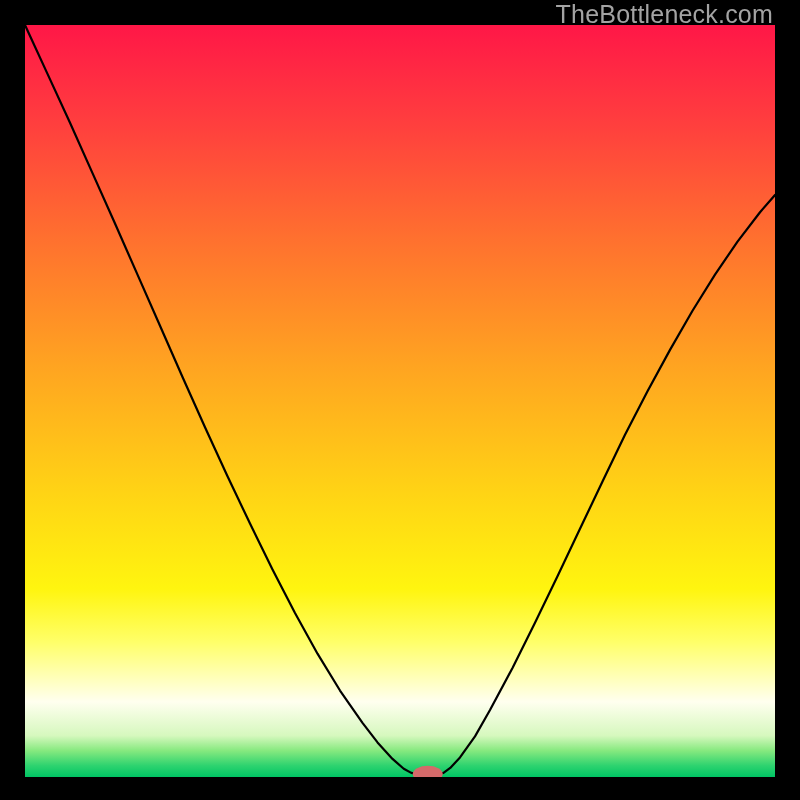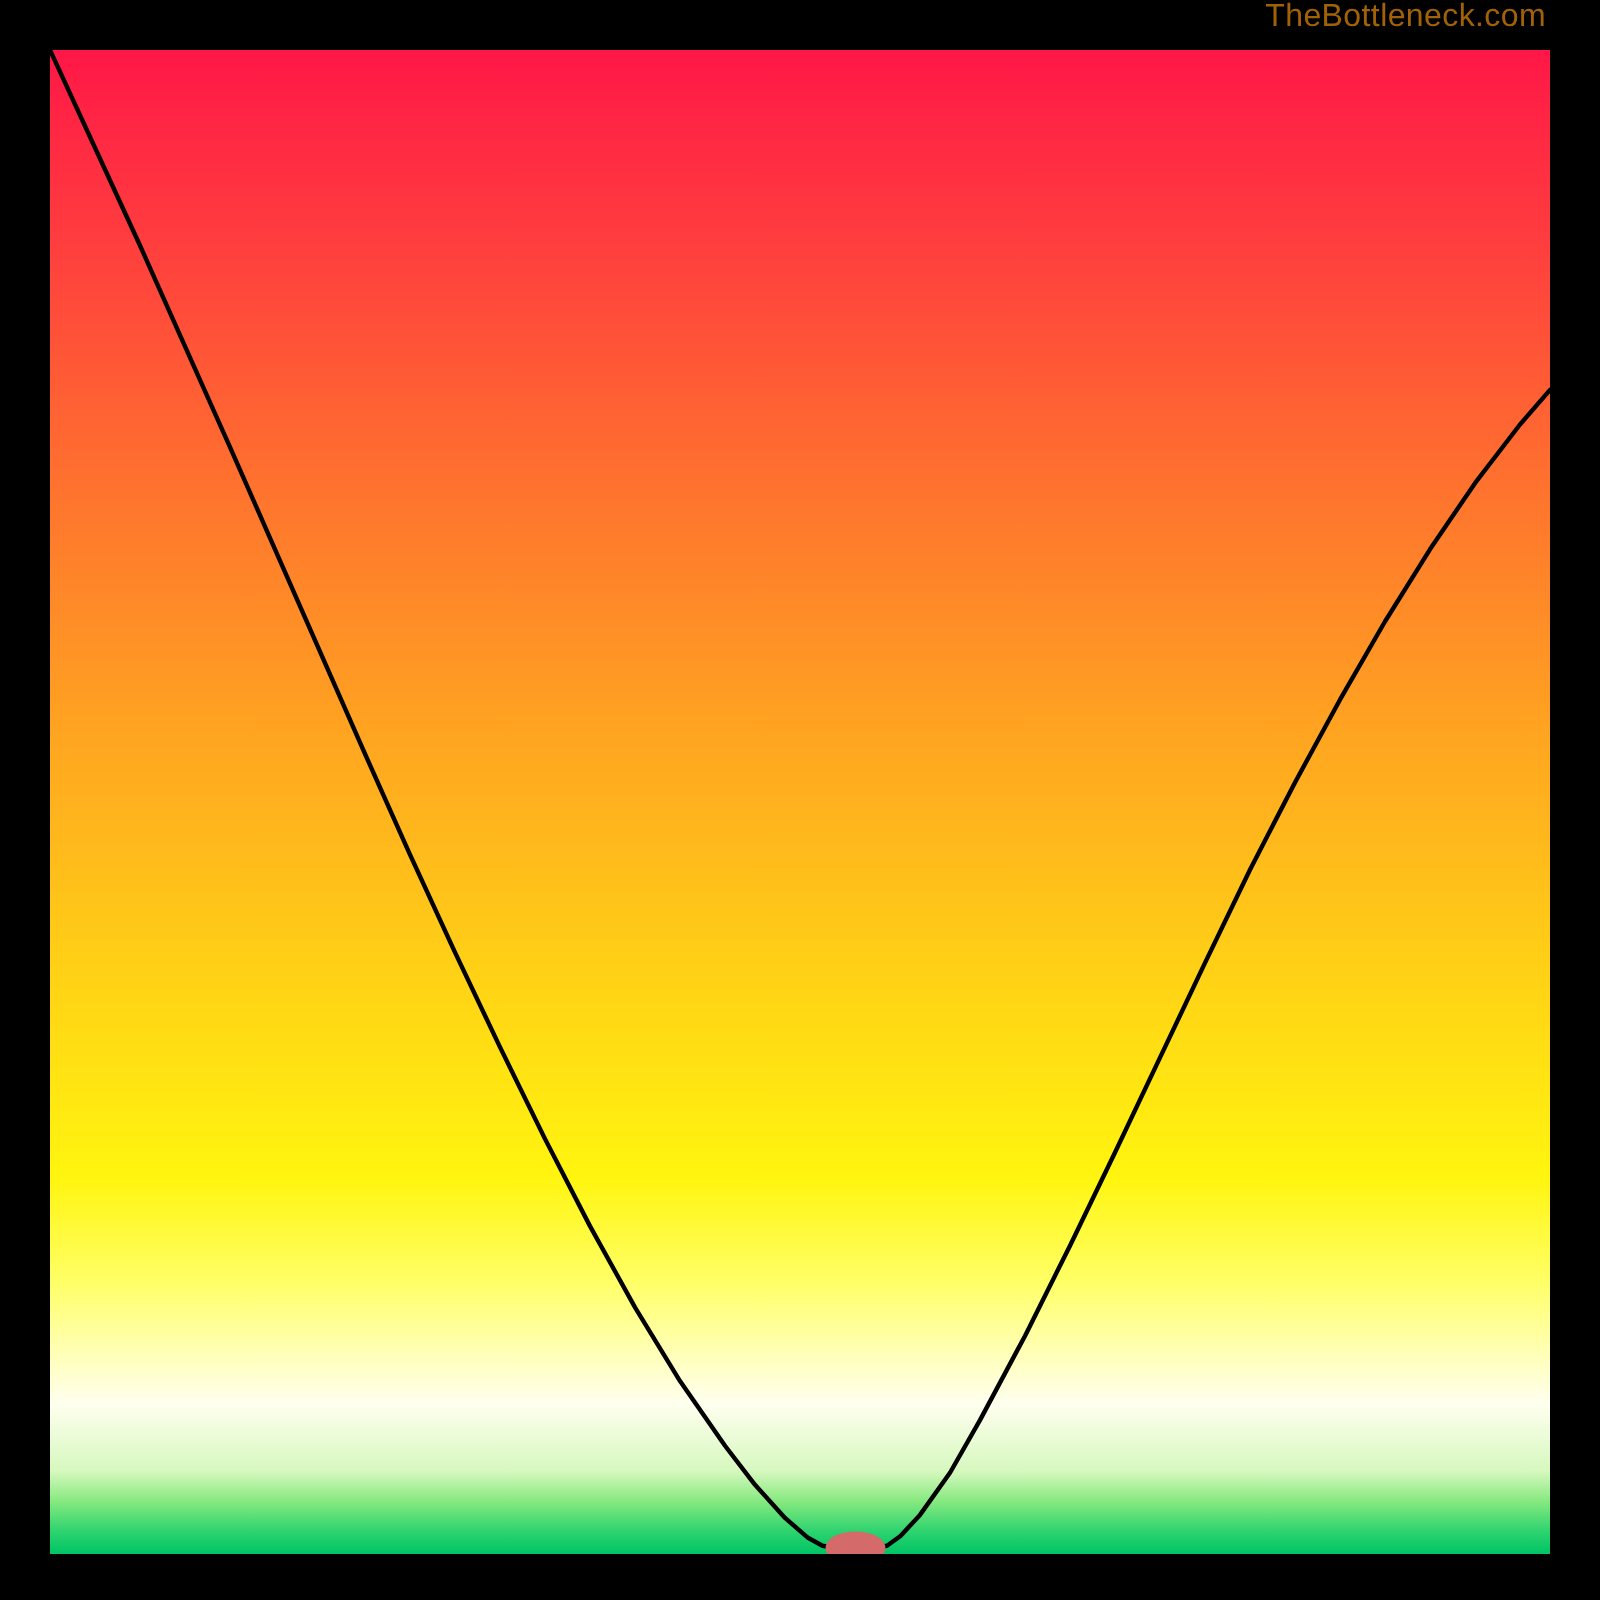--- a/index.html
+++ b/index.html
@@ -23,23 +23,23 @@
     left: 25px;
     top: 25px;
     width: 750px;
     height: 752px;
   }
   .watermark {
     position: absolute;
     top: 0px;
     right: 27px;
     font-family: Arial, Helvetica, sans-serif;
-    font-size: 16px;
+    font-size: 25px;
     font-weight: 500;
-    color: #a16207;
+    color: #a3a3a3;
     letter-spacing: 0.2px;
   }
   svg {
     display: block;
   }
 </style>
 </head>
 <body>
 
 <div class="frame">

